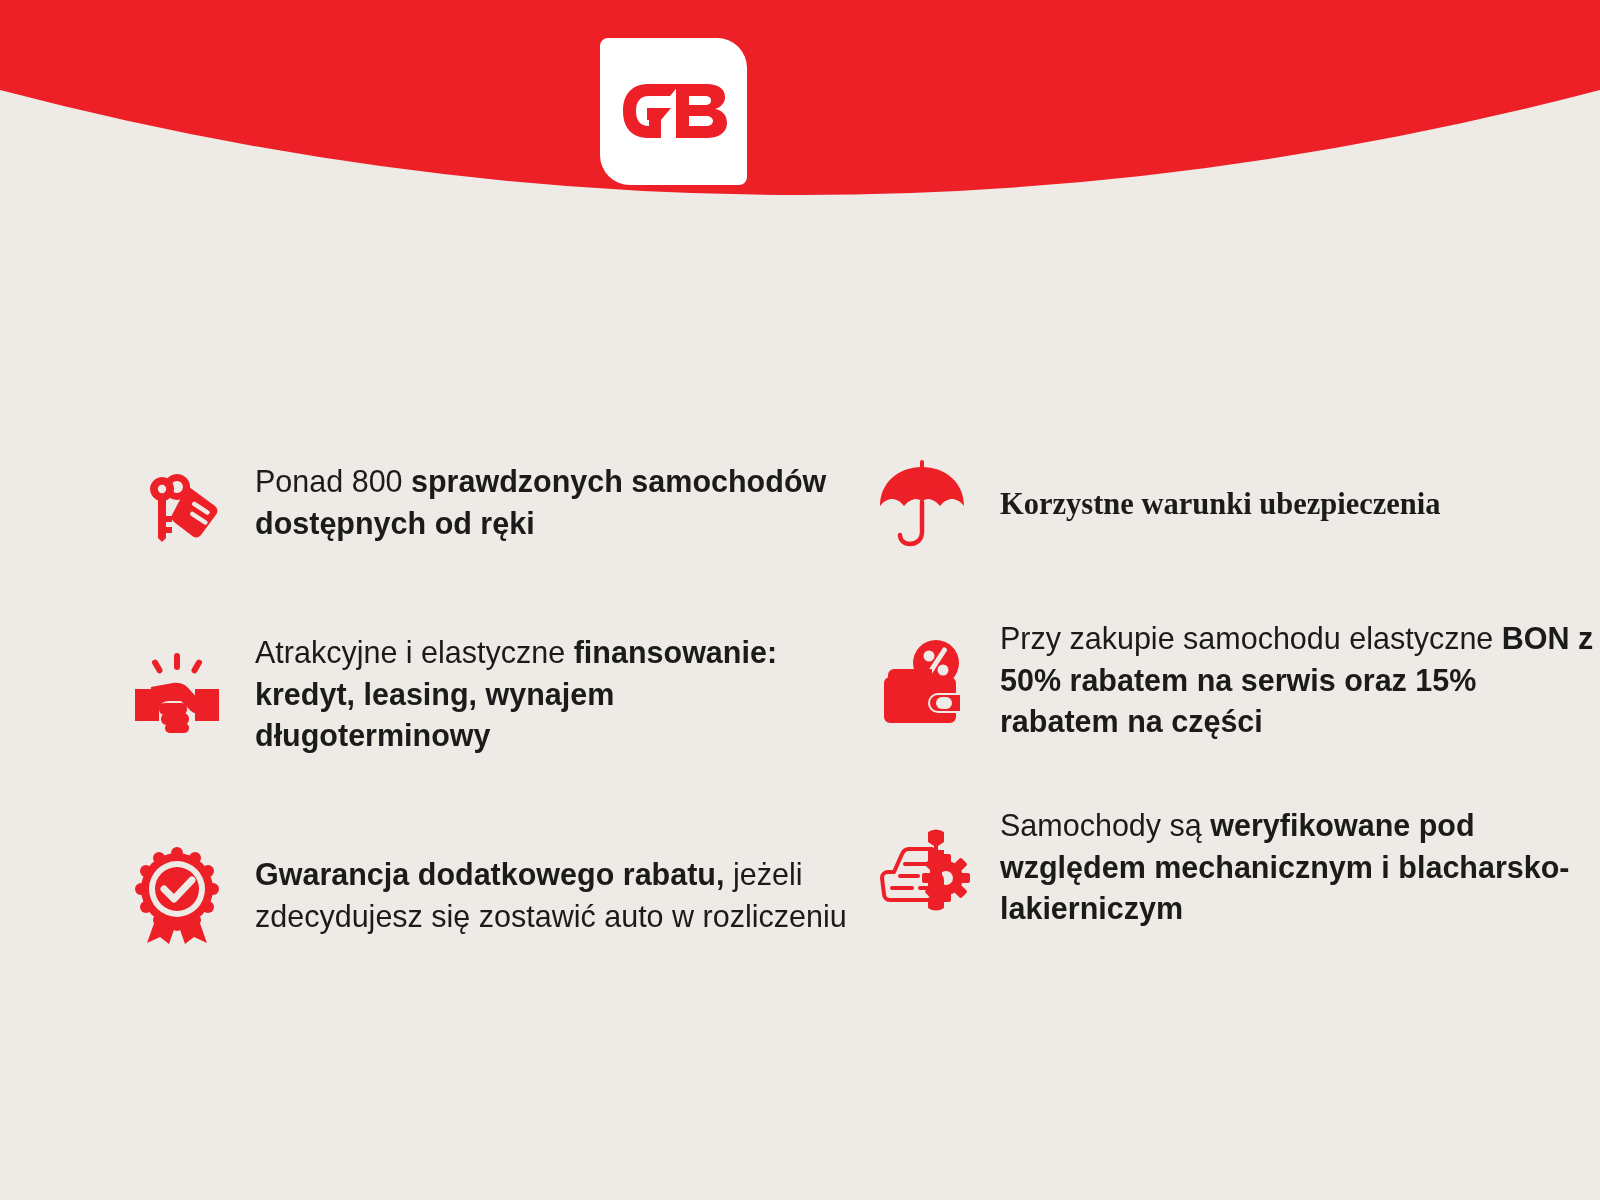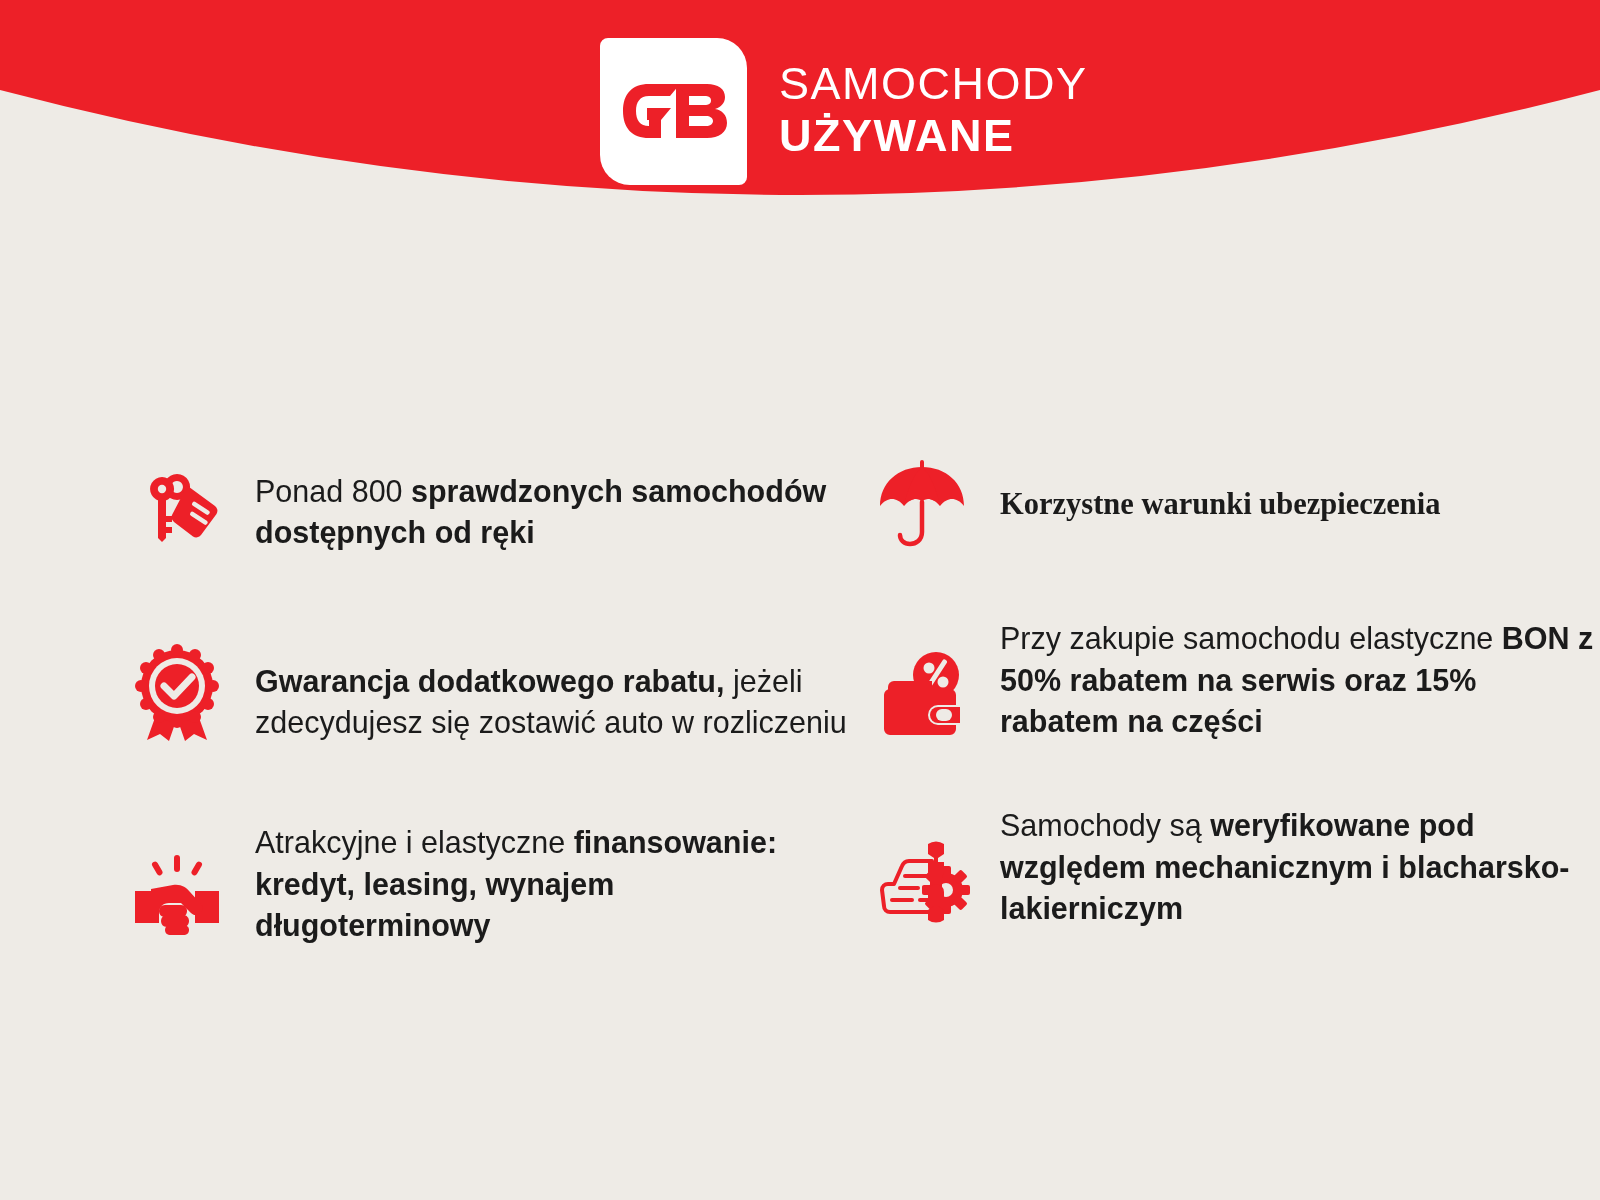--- a/index.html
+++ b/index.html
@@ -96,21 +96,21 @@
     box-sizing: border-box;
   }
 
   .feature-col { display: flex; flex-direction: column; }
   .feature-col.left  { row-gap: 76px; }
   .feature-col.right { row-gap: 60px; padding-left: 10px; }
 
   .feature-item {
     display: flex;
     flex-direction: row;
-    align-items: flex-end;
+    align-items: center;
     gap: 26px;
   }
   .feature-item.centered { align-items: center; }
 
   .feature-icon {
     flex: 0 0 auto;
     width: 104px;
     height: 104px;
     display: flex;
     align-items: center;
@@ -154,24 +154,20 @@
 
         <path d="M57,2 L88,2 C99,2 106,7 106,15 C106,21 102,25 96,27 C103,28 108,33 108,41
                  C108,50 100,56 88,56 L57,56 Z
                  M70,14 L70,23 L86,23 C89,23 92,22 92,18.5 C92,15 89,14 86,14 Z
                  M70,34 L70,44 L87,44 C91,44 94,42 94,39 C94,36 91,34 87,34 Z" fill="#ED2028"></path>
 
         <path d="M57,2 L68,14 L68,44 L57,56 Z" fill="#ED2028"></path>
       </svg>
     </div>
 
-    <div id="brand-wordmark">
-      <span class="wordmark-line1">SAMOCHODY</span>
-      <span class="wordmark-line2">UŻYWANE</span>
-    </div>
 
   </div>
 </div>
 
 <div id="features">
 
   <div class="feature-col left">
 
     <div class="feature-item left-1">
       <div class="feature-icon">
@@ -189,20 +185,50 @@
             <path d="M56,30 L86,52 a6,6 0 0,1 1.5,8 L72,81 a6,6 0 0,1 -8,1.5 L45,68
                      a6,6 0 0,1 -1.5,-8 L55,38 a6,6 0 0,1 1,-8 Z"></path>
 
             <rect x="62" y="52" width="20" height="4.5" rx="2" transform="rotate(33 72 54)" fill="#EEEBE6"></rect>
             <rect x="60" y="62" width="20" height="4.5" rx="2" transform="rotate(33 70 64)" fill="#EEEBE6"></rect>
           </g>
         </svg>
       </div>
       <div class="feature-text">
         <span>Ponad 800 </span><b>sprawdzonych samochodów dostępnych od ręki</b><span></span>
+      </div>
+    </div>
+
+    <div class="feature-item left-2">
+      <div class="feature-icon">
+        <svg width="96" height="96" viewBox="0 0 96 96">
+          <g fill="#ED2028">
+
+            <rect x="45" y="8" width="6" height="17" rx="3"></rect>
+            <rect x="25" y="14" width="6" height="15" rx="3" transform="rotate(-30 28 21)"></rect>
+            <rect x="65" y="14" width="6" height="15" rx="3" transform="rotate(30 68 21)"></rect>
+
+            <path d="M6,44 L30,44 L30,76 L6,76 Z"></path>
+
+            <path d="M66,44 L90,44 L90,76 L66,76 Z"></path>
+
+            <path d="M22,42 L44,38 C52,37 57,40 61,45 L72,57 C75,60 74,65 70,67
+                     C67,69 64,68 62,66 L52,56 L40,56 C34,56 30,60 30,66 L30,76 L22,76 Z"></path>
+
+            <path d="M36,58 C32,58 30,61 30,64 C30,67 32,70 36,70 L52,70
+                     C56,70 58,67 58,64 C58,61 56,58 52,58 Z"></path>
+            <path d="M38,68 C34,68 32,71 32,74 C32,77 34,80 38,80 L54,80
+                     C58,80 60,77 60,74 C60,71 58,68 54,68 Z"></path>
+            <path d="M42,78 C38,78 36,80 36,83 C36,86 38,88 42,88 L54,88
+                     C58,88 60,86 60,83 C60,80 58,78 54,78 Z"></path>
+          </g>
+        </svg>
+      </div>
+      <div class="feature-text">
+        <span>Atrakcyjne i elastyczne </span><b>finansowanie: kredyt, leasing, wynajem długoterminowy</b><span></span>
       </div>
     </div>
 
     <div class="feature-item left-3">
       <div class="feature-icon">
         <svg width="96" height="104" viewBox="0 0 96 104">
           <g fill="#ED2028">
 
             <path d="M28,72 L18,100 L31,94 L40,101 L48,78 Z"></path>
             <path d="M68,72 L78,100 L65,94 L56,101 L48,78 Z"></path>
@@ -228,50 +254,20 @@
             <circle cx="48" cy="46" r="22"></circle>
             <path d="M35,46 L45,56 L63,37" stroke="#EEEBE6" stroke-width="7" fill="none" stroke-linecap="round" stroke-linejoin="round"></path>
           </g>
         </svg>
       </div>
       <div class="feature-text">
         <span></span><b>Gwarancja dodatkowego rabatu,</b><span> jeżeli zdecydujesz się zostawić auto w rozliczeniu</span>
       </div>
     </div>
 
-    <div class="feature-item left-2">
-      <div class="feature-icon">
-        <svg width="96" height="96" viewBox="0 0 96 96">
-          <g fill="#ED2028">
-
-            <rect x="45" y="8" width="6" height="17" rx="3"></rect>
-            <rect x="25" y="14" width="6" height="15" rx="3" transform="rotate(-30 28 21)"></rect>
-            <rect x="65" y="14" width="6" height="15" rx="3" transform="rotate(30 68 21)"></rect>
-
-            <path d="M6,44 L30,44 L30,76 L6,76 Z"></path>
-
-            <path d="M66,44 L90,44 L90,76 L66,76 Z"></path>
-
-            <path d="M22,42 L44,38 C52,37 57,40 61,45 L72,57 C75,60 74,65 70,67
-                     C67,69 64,68 62,66 L52,56 L40,56 C34,56 30,60 30,66 L30,76 L22,76 Z"></path>
-
-            <path d="M36,58 C32,58 30,61 30,64 C30,67 32,70 36,70 L52,70
-                     C56,70 58,67 58,64 C58,61 56,58 52,58 Z"></path>
-            <path d="M38,68 C34,68 32,71 32,74 C32,77 34,80 38,80 L54,80
-                     C58,80 60,77 60,74 C60,71 58,68 54,68 Z"></path>
-            <path d="M42,78 C38,78 36,80 36,83 C36,86 38,88 42,88 L54,88
-                     C58,88 60,86 60,83 C60,80 58,78 54,78 Z"></path>
-          </g>
-        </svg>
-      </div>
-      <div class="feature-text">
-        <span>Atrakcyjne i elastyczne </span><b>finansowanie: kredyt, leasing, wynajem długoterminowy</b><span></span>
-      </div>
-    </div>
-
   </div>
 
   <div class="feature-col right">
 
     <div class="feature-item centered right-1">
       <div class="feature-icon">
         <svg width="96" height="96" viewBox="0 0 96 96">
           <g fill="#ED2028">
 
             <path d="M6,50 C6,27 24,11 48,11 C72,11 90,27 90,50

